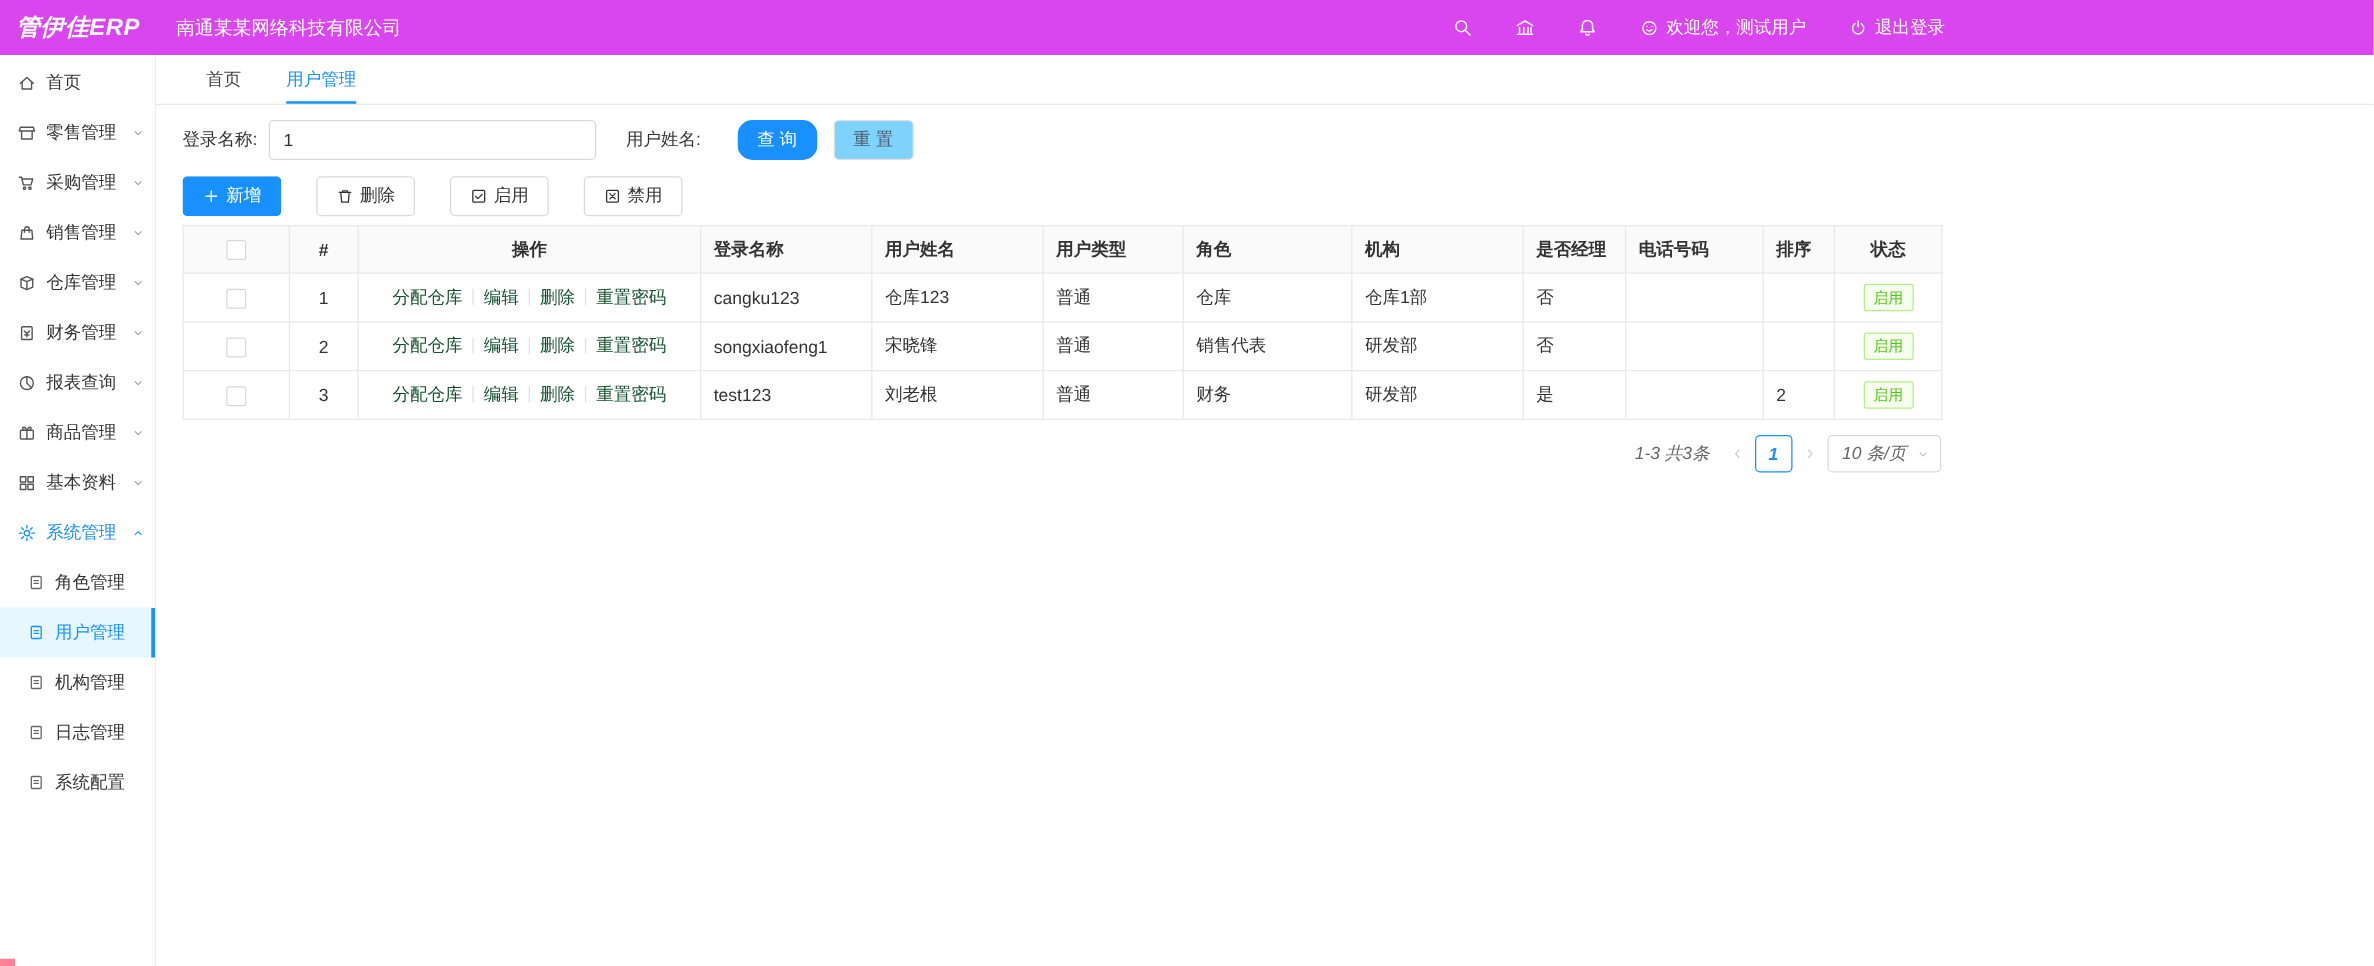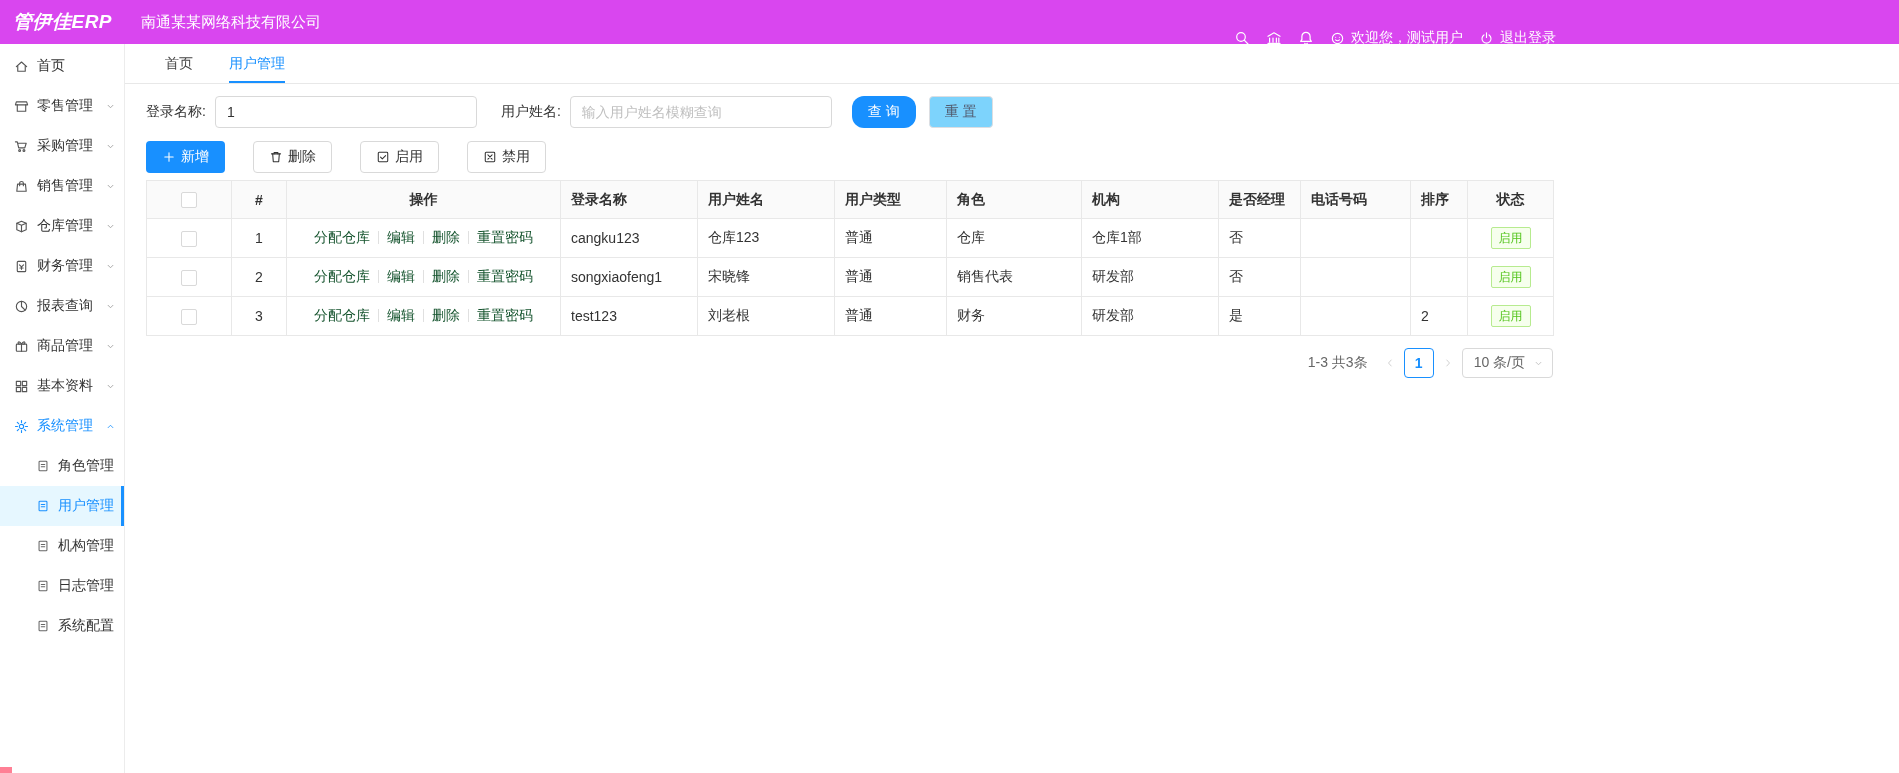--- a/index.html
+++ b/index.html
@@ -3,33 +3,33 @@
 <meta charset="utf-8">
 <style>
   * { margin:0; padding:0; box-sizing:border-box; }
   html,body { width:1899px; height:773px; background:#fff; overflow:hidden;
     font-family:"Liberation Sans","DejaVu Sans",sans-serif; }
 
   
   .topbar { height:44px; background:#d946ef; color:#fff; display:flex; align-items:center; position:relative; }
   .logo { width:125px; text-align:center; font-size:19px; font-weight:bold; font-style:italic; letter-spacing:.5px; white-space:nowrap; }
   .company { font-size:15px; margin-left:16px; }
-  .topbar-right { position:absolute; right:343px; top:16px; height:44px; display:flex; align-items:center; gap:16px; font-size:14px; }
+  .topbar-right { position:absolute; right:343px; top:0; height:44px; display:flex; align-items:center; gap:34px; font-size:14px; }
   .tb-icon { font-size:16px; display:flex; align-items:center; cursor:pointer; }
   .tb-icon.sm { font-size:15px; }
   .tb-user,.tb-logout { display:flex; align-items:center; gap:6px; cursor:pointer; white-space:nowrap; }
 
   
   .layout { display:flex; height:764px; }
   .sidebar { width:125px; flex:none; background:#fff; border-right:1px solid #ececec; padding-top:2px; }
   .side-item { height:40px; display:flex; align-items:center; padding:0 8px 0 14px; font-size:14px; color:#333; cursor:pointer; }
   .side-item .s-icon { display:flex; font-size:15px; color:#555; margin-right:8px; }
   .side-item .chev { margin-left:auto; display:flex; font-size:11px; color:#999; }
   .side-item.parent-active, .side-item.parent-active .s-icon, .side-item.parent-active .chev { color:#1890ff; }
-  .side-sub { height:40px; display:flex; align-items:center; padding-left:36px; font-size:14px; color:#333; cursor:pointer; }
+  .side-sub { height:40px; display:flex; align-items:center; padding-left:22px; font-size:14px; color:#333; cursor:pointer; }
   .side-sub .s-icon { display:flex; font-size:14px; color:#666; margin-right:8px; }
   .side-sub.sub-active { background:#e6f7ff; color:#1890ff; box-shadow:inset -3px 0 0 #1890ff; }
   .side-sub.sub-active .s-icon { color:#1890ff; }
 
   .main { flex:1; display:flex; flex-direction:column; background:#fff; }
 
   
   .tabbar { height:40px; border-bottom:1px solid #e8e8e8; display:flex; gap:36px; padding-left:40px; background:#fff; }
   .tab { height:100%; display:flex; align-items:center; font-size:14px; color:#444; cursor:pointer; border-bottom:2px solid transparent; padding-top:2px; }
   .tab.active { color:#1890ff; border-bottom-color:#1890ff; }
@@ -58,21 +58,21 @@
   table { border-collapse:collapse; table-layout:fixed; width:1407px; background:#fff; }
   th,td { border:1px solid #e8e8e8; font-size:14px; color:#333; padding:0 10px; height:39px; overflow:hidden; white-space:nowrap; }
   th { background:#fafafa; font-weight:bold; height:38px; text-align:left; }
   th.c,td.c { text-align:center; }
   .op-link { color:#14532d; cursor:pointer; }
   .op-div { display:inline-block; width:1px; height:13px; background:#e0e0e0; margin:0 8px; vertical-align:-2px; }
   .tag-green { display:inline-block; font-size:12px; line-height:18px; color:#52c41a; background:#f6ffed; border:1px solid #b7eb8f; border-radius:2px; padding:1px 7px; }
   .checkbox { appearance:none; -webkit-appearance:none; width:16px; height:16px; border:1px solid #d9d9d9; border-radius:2px; background:#fff; cursor:pointer; vertical-align:middle; }
 
   
-  .pagination { width:1407px; display:flex; justify-content:flex-end; align-items:center; gap:8px; margin-top:12px; font-size:14px; color:#666; }
+  .pagination { width:1407px; display:flex; justify-content:flex-end; align-items:center; gap:8px; margin-top:12px; font-size:14px; color:#666;font-style:italic; }
   .pg-total { margin-right:8px; color:#666; }
   .pg-arrow { display:flex; color:#ccc; font-size:12px; cursor:pointer; }
   .pg-page { min-width:30px; height:30px; border:1px solid #1890ff; border-radius:4px; color:#1890ff; font-weight:bold; display:flex; align-items:center; justify-content:center; cursor:pointer; background:#fff; }
   .pg-size { height:30px; border:1px solid #d9d9d9; border-radius:4px; display:flex; align-items:center; gap:8px; padding:0 8px 0 11px; cursor:pointer; background:#fff; color:#666; }
   .pg-size .arrow { display:flex; color:#bbb; font-size:11px; }
 
   .bottom-accent { position:fixed; left:0; bottom:0; width:12px; height:6px; background:#ff8095; }
 </style>
 </head>
 <body>
@@ -314,21 +314,20 @@
     <div class="tabbar">
       <div class="tab">首页</div>
       <div class="tab active">用户管理</div>
     </div>
 
     <div class="content">
       <div class="filter-row">
         <span class="f-label">登录名称:</span>
         <input class="f-input" type="text" value="1" style="">
         <span class="f-label gap-lg">用户姓名:</span>
-        <input class="f-input" type="text" placeholder="输入用户姓名模糊查询" style="">
         <button class="btn btn-primary search-btn">查 询</button>
         <button class="btn btn-reset reset-btn">重 置</button>
       </div>
 
       <div class="toolbar">
         <button class="btn btn-primary">
           <span class="b-icon">
               <svg viewBox="0 0 16 16" width="1em" height="1em" fill="none" stroke="currentColor" stroke-width="1.2" stroke-linecap="round" stroke-linejoin="round">
                 <path d="M8 3.2v9.6M3.2 8h9.6"></path>
               </svg>

